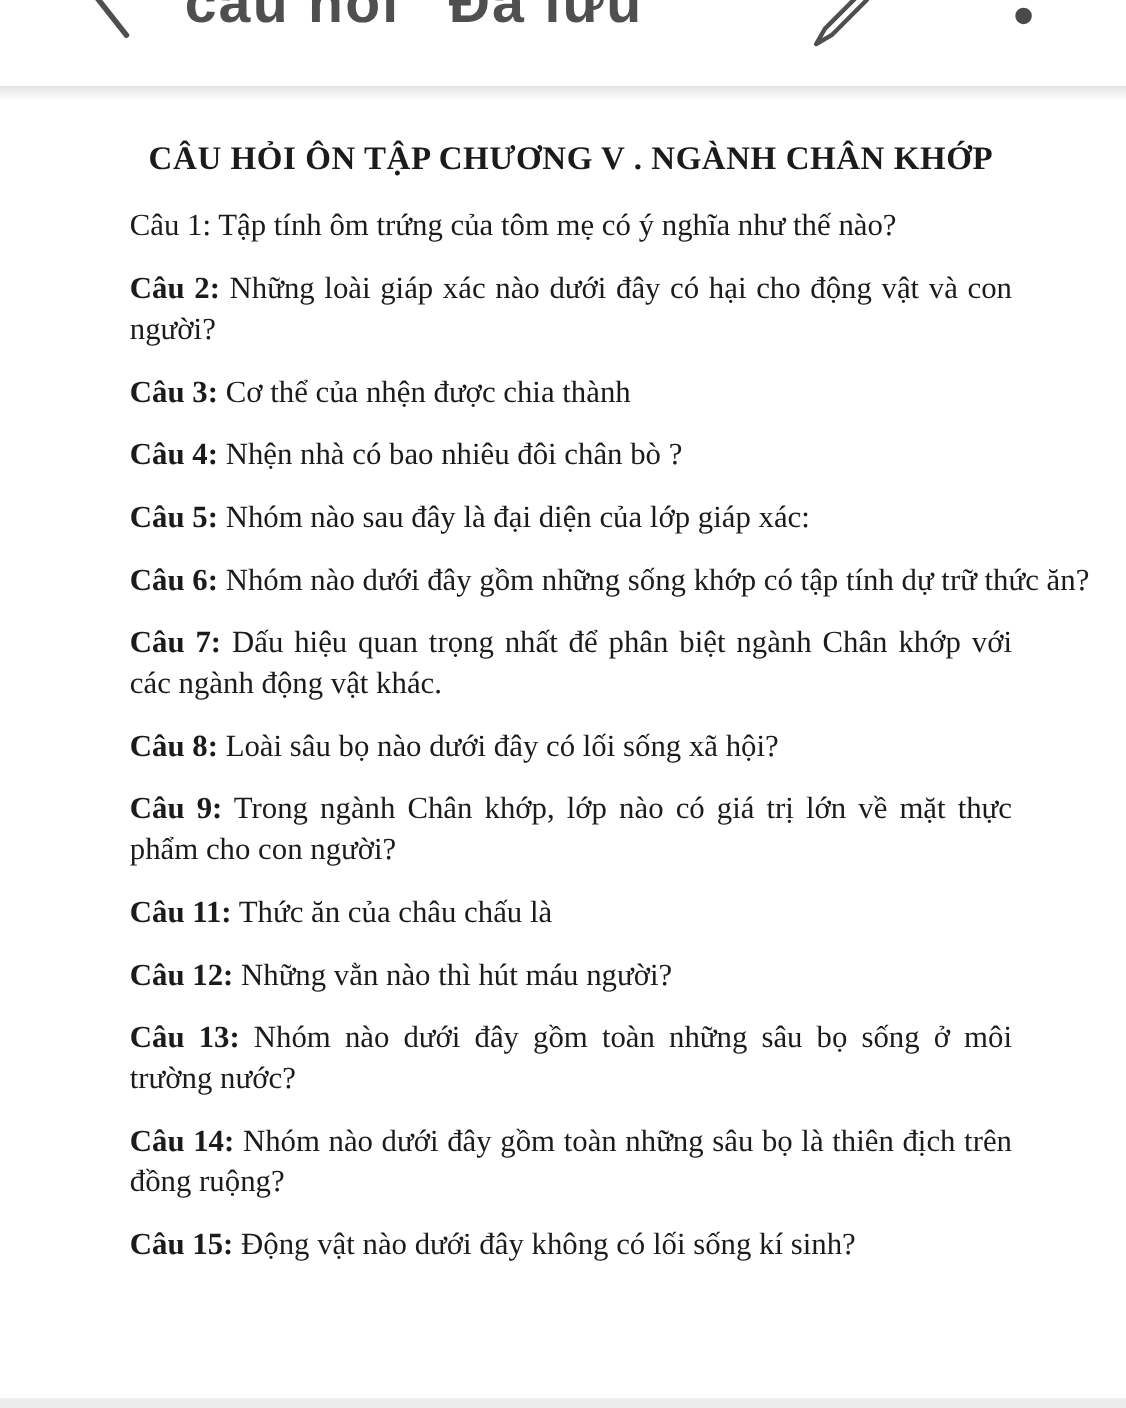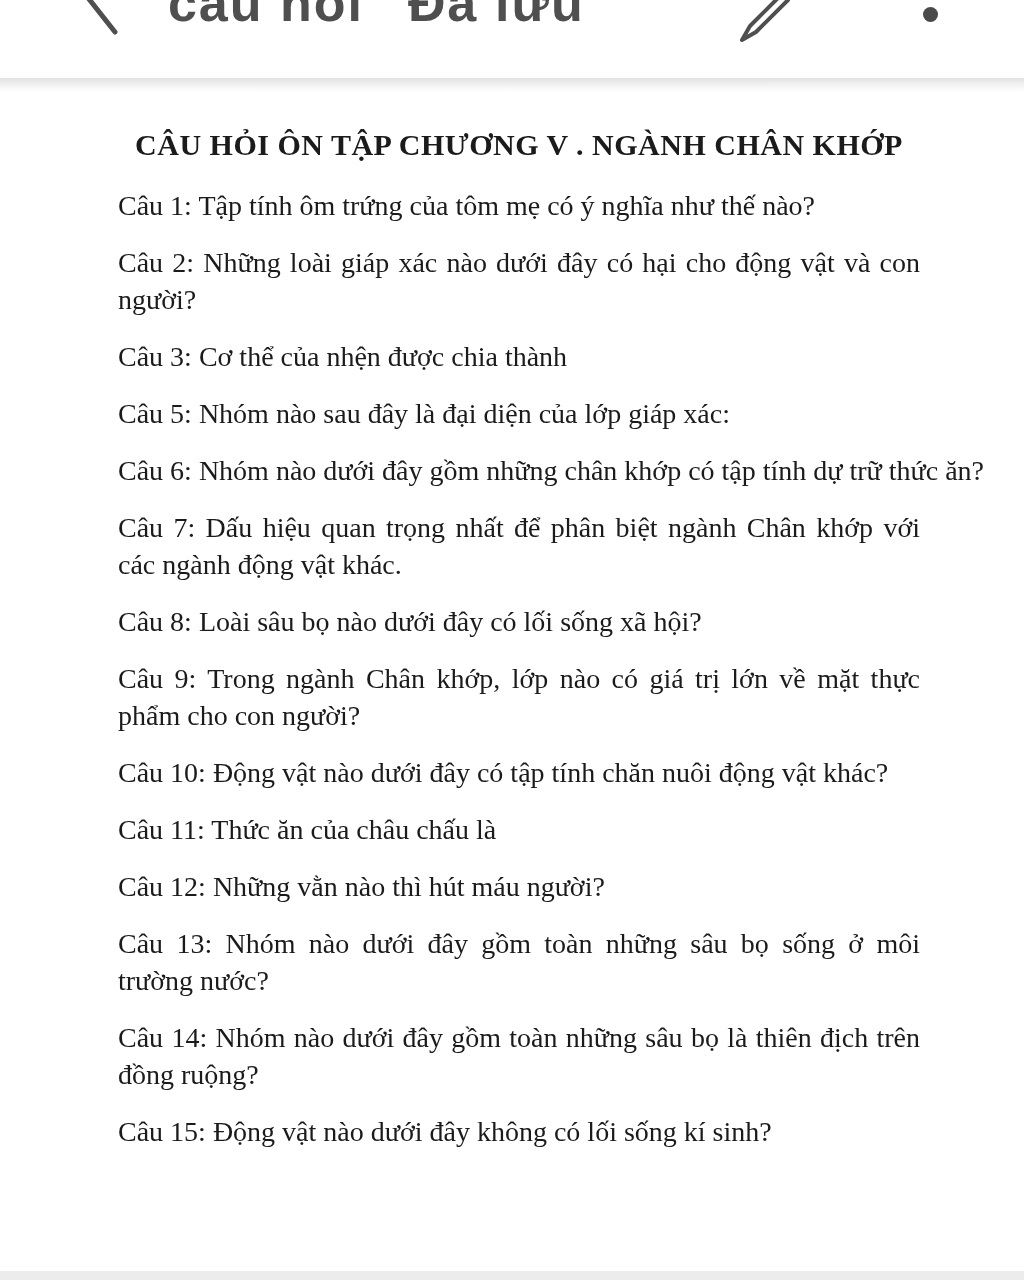--- a/index.html
+++ b/index.html
@@ -60,21 +60,21 @@
     letter-spacing:0.5px;
   }
   p.q {
     font-size:28px;
     line-height:37px;
     margin:16px 0 20px 0;
     text-align:justify;
     text-justify:inter-word;
   }
   p.q.nowrap { white-space:nowrap; text-align:left; }
-  .q-label { font-weight:400; }
+  .q-label { font-weight:700; }
   .q-label.regular { font-weight:400; }
 
   
   .bottom-strip {
     position:absolute; left:0; bottom:0;
     width:100%; height:9px;
     background:#ececec;
   }
 </style>
 </head>
@@ -106,32 +106,32 @@
 
 <main class="doc">
   <h1 class="doc-title">CÂU HỎI ÔN TẬP CHƯƠNG  V . NGÀNH CHÂN KHỚP</h1>
   <div id="questions">
   <p class="q nowrap"><span class="q-label regular">Câu 1:</span><span class="q-text"> Tập tính ôm trứng của tôm mẹ có ý nghĩa như thế nào?</span></p>
 
   <p class="q"><span class="q-label">Câu 2:</span><span class="q-text"> Những loài giáp xác nào dưới đây có hại cho động vật và con người?</span></p>
 
   <p class="q nowrap"><span class="q-label">Câu 3:</span><span class="q-text"> Cơ thể của nhện được chia thành</span></p>
 
+  <p class="q nowrap"><span class="q-label">Câu 4:</span><span class="q-text"> Nhện nhà có bao nhiêu đôi chân bò ?</span></p>
 
   <p class="q nowrap"><span class="q-label">Câu 5:</span><span class="q-text"> Nhóm nào sau đây là đại diện của lớp giáp xác:</span></p>
 
-  <p class="q nowrap"><span class="q-label">Câu 6:</span><span class="q-text"> Nhóm nào dưới đây gồm những chân khớp có tập tính dự trữ thức ăn?</span></p>
+  <p class="q nowrap"><span class="q-label">Câu 6:</span><span class="q-text"> Nhóm nào dưới đây gồm những sống khớp có tập tính dự trữ thức ăn?</span></p>
 
   <p class="q"><span class="q-label">Câu 7:</span><span class="q-text"> Dấu hiệu quan trọng nhất để phân biệt ngành Chân khớp với các ngành động vật khác.</span></p>
 
   <p class="q nowrap"><span class="q-label">Câu 8:</span><span class="q-text"> Loài sâu bọ nào dưới đây có lối sống xã hội?</span></p>
 
   <p class="q"><span class="q-label">Câu 9:</span><span class="q-text"> Trong ngành Chân khớp, lớp nào có giá trị lớn về mặt thực phẩm cho con người?</span></p>
 
-  <p class="q nowrap"><span class="q-label">Câu 10:</span><span class="q-text"> Động vật nào dưới đây có tập tính chăn nuôi động vật khác?</span></p>
 
   <p class="q nowrap"><span class="q-label">Câu 11:</span><span class="q-text"> Thức ăn của châu chấu là</span></p>
 
   <p class="q nowrap"><span class="q-label">Câu 12:</span><span class="q-text"> Những vằn nào thì hút máu người?</span></p>
 
   <p class="q"><span class="q-label">Câu 13:</span><span class="q-text"> Nhóm nào dưới đây gồm toàn những sâu bọ sống ở môi trường nước?</span></p>
 
   <p class="q"><span class="q-label">Câu 14:</span><span class="q-text"> Nhóm nào dưới đây gồm toàn những sâu bọ là thiên địch trên đồng ruộng?</span></p>
 
   <p class="q nowrap"><span class="q-label">Câu 15:</span><span class="q-text"> Động vật nào dưới đây không có lối sống kí sinh?</span></p>

